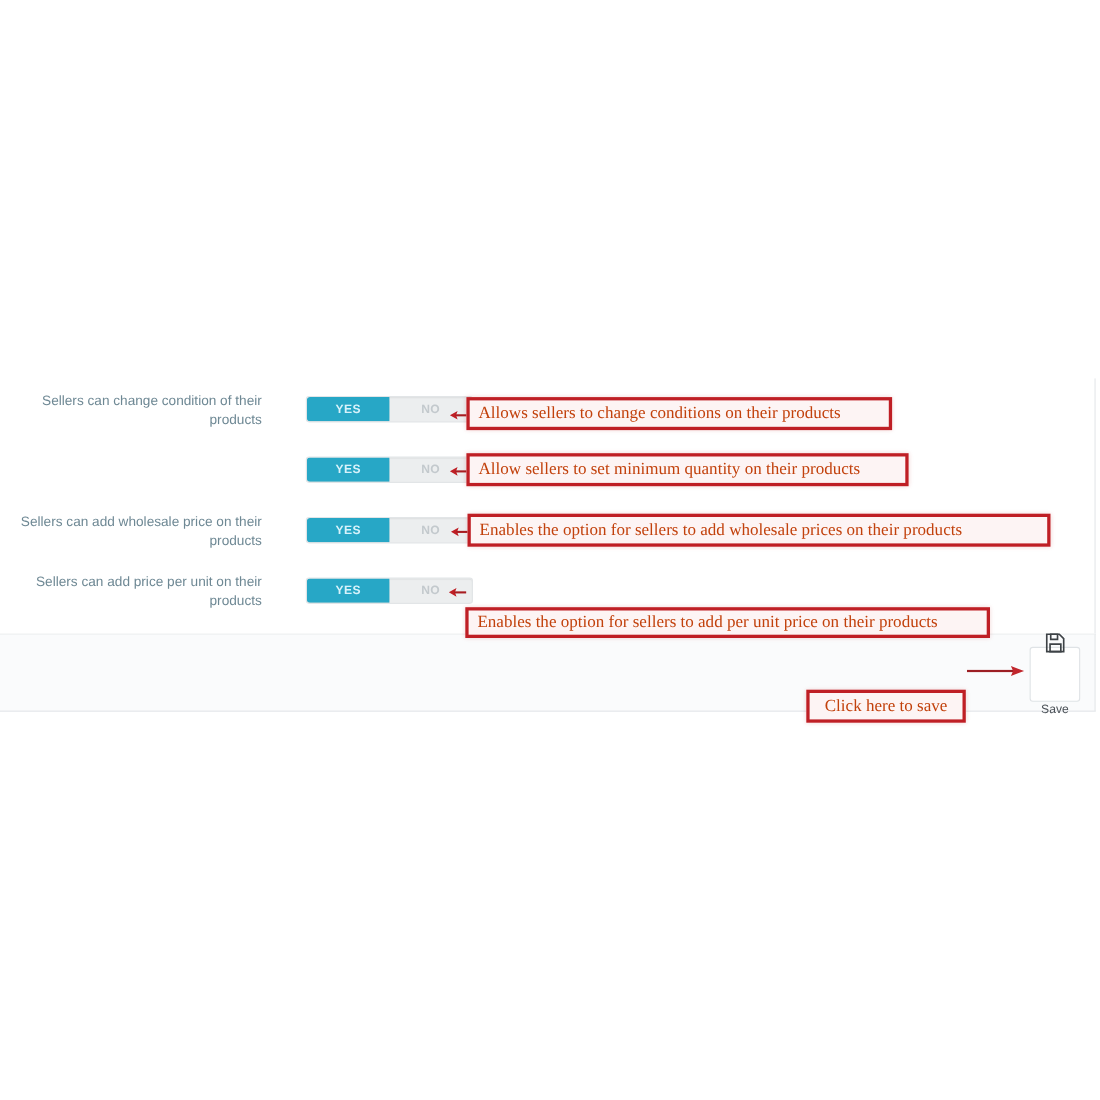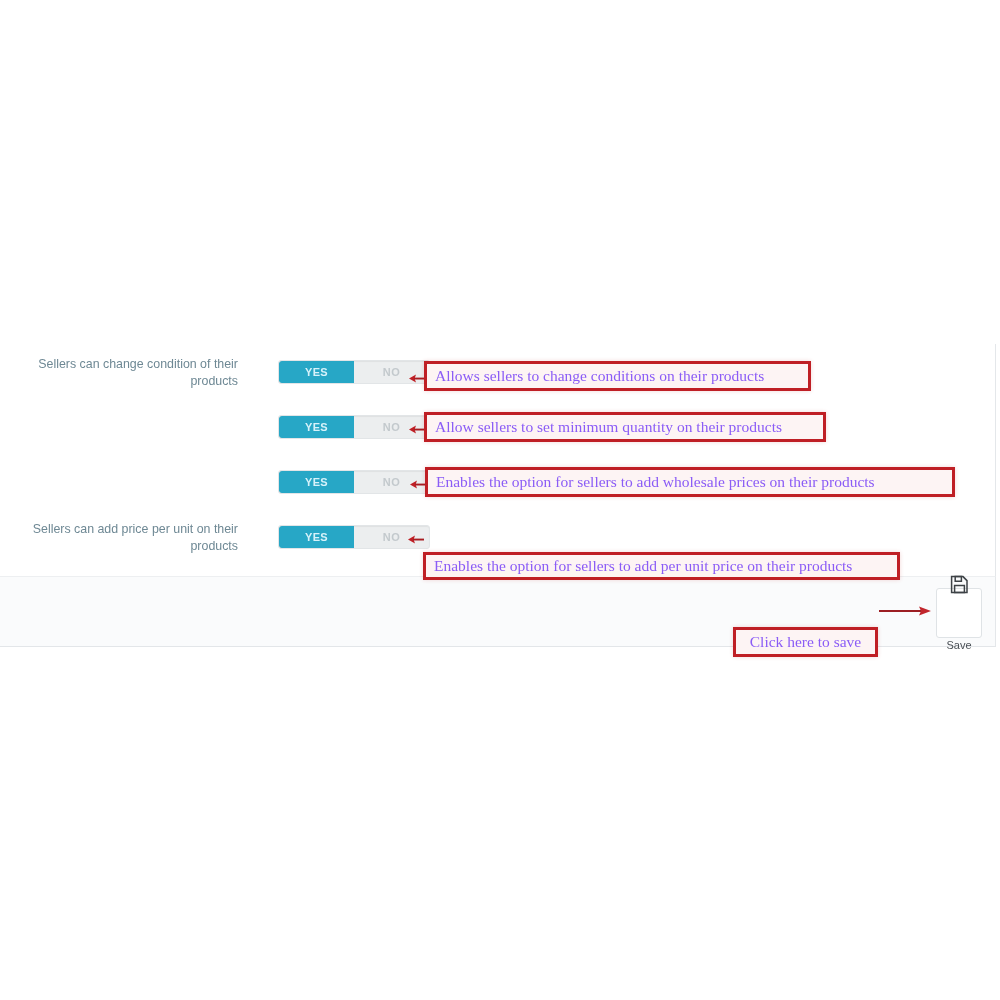--- a/index.html
+++ b/index.html
@@ -96,21 +96,21 @@
   .callout {
     position: absolute;
     border: 3px solid #bf1f25;
     background: #fdf4f4;
     box-sizing: border-box;
     display: flex;
     align-items: center;
     padding: 0 8px;
     font-family: "Liberation Serif", serif;
     font-size: 15.5px;
-    color: #8b5cf6;
+    color: #c2410c;
     white-space: nowrap;
     box-shadow: 0 0 4px rgba(191,31,37,.18);
   }
   .callout.c0 { left: 424px; top: 361px; width: 387px; height: 30px; }
   .callout.c1 { left: 424px; top: 412px; width: 402px; height: 30px; }
   .callout.c2 { left: 425px; top: 467px; width: 530px; height: 30px; }
   .callout.c3 { left: 423px; top: 552px; width: 477px; height: 28px; font-family: Liberation Serif, serif; }
   .callout.save-note { left: 733px; top: 627px; width: 145px; height: 30px;
                        justify-content: center; padding: 0 4px; }
 
@@ -186,20 +186,21 @@
   </div>
 
   <div class="form-row r1">
     <div class="switch">
       <div class="seg seg-yes">YES</div>
       <div class="seg seg-no">NO</div>
     </div>
   </div>
 
   <div class="form-row r2">
+    <div class="row-label">Sellers can add wholesale price on their products</div>
     <div class="switch">
       <div class="seg seg-yes">YES</div>
       <div class="seg seg-no">NO</div>
     </div>
   </div>
 
   <div class="form-row r3">
     <div class="row-label">Sellers can add price per unit on their products</div>
     <div class="switch">
       <div class="seg seg-yes">YES</div>

